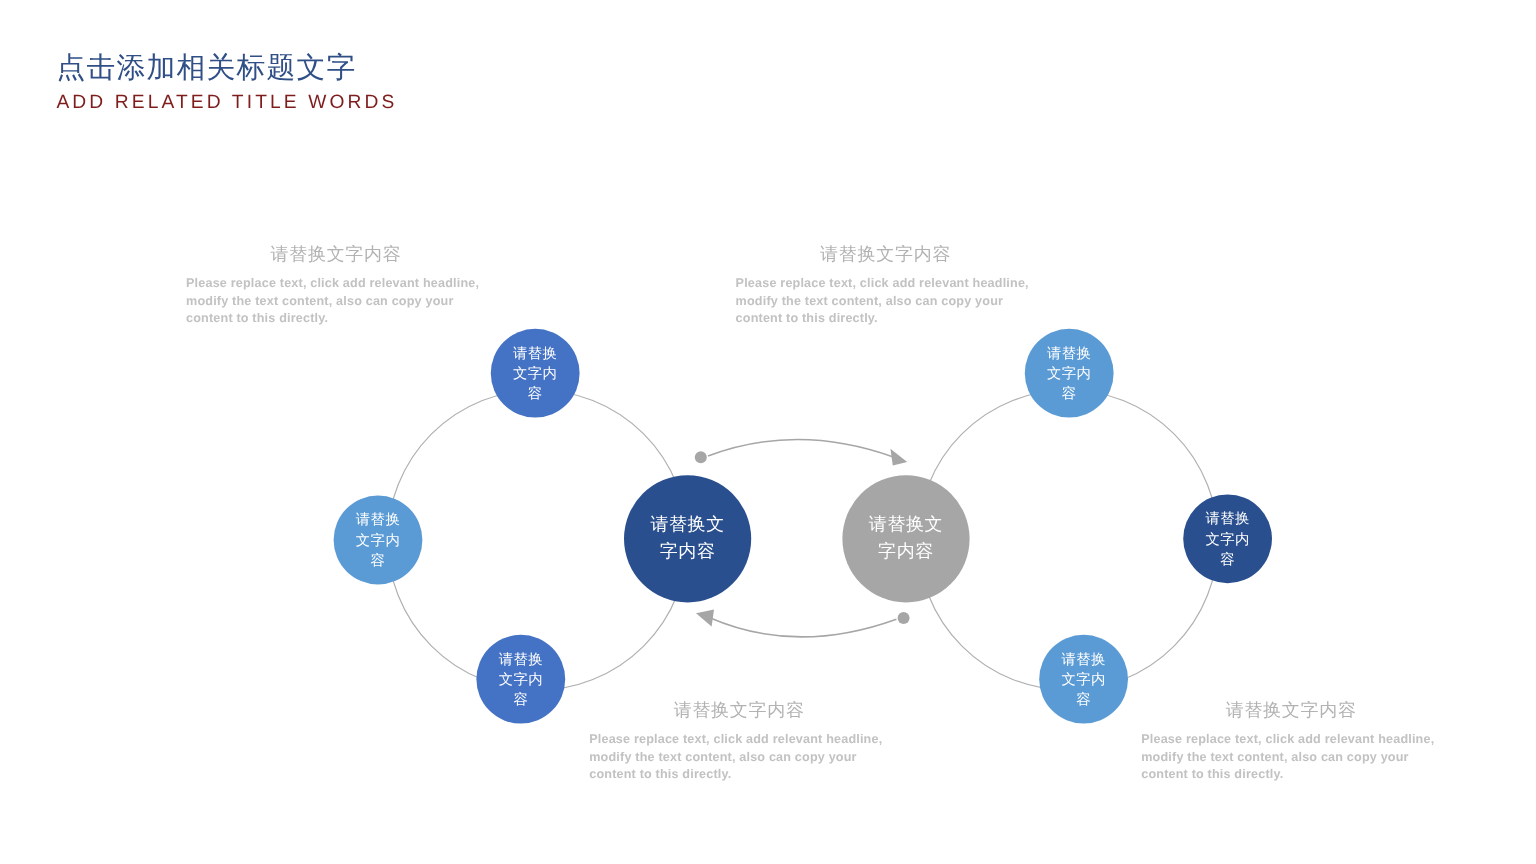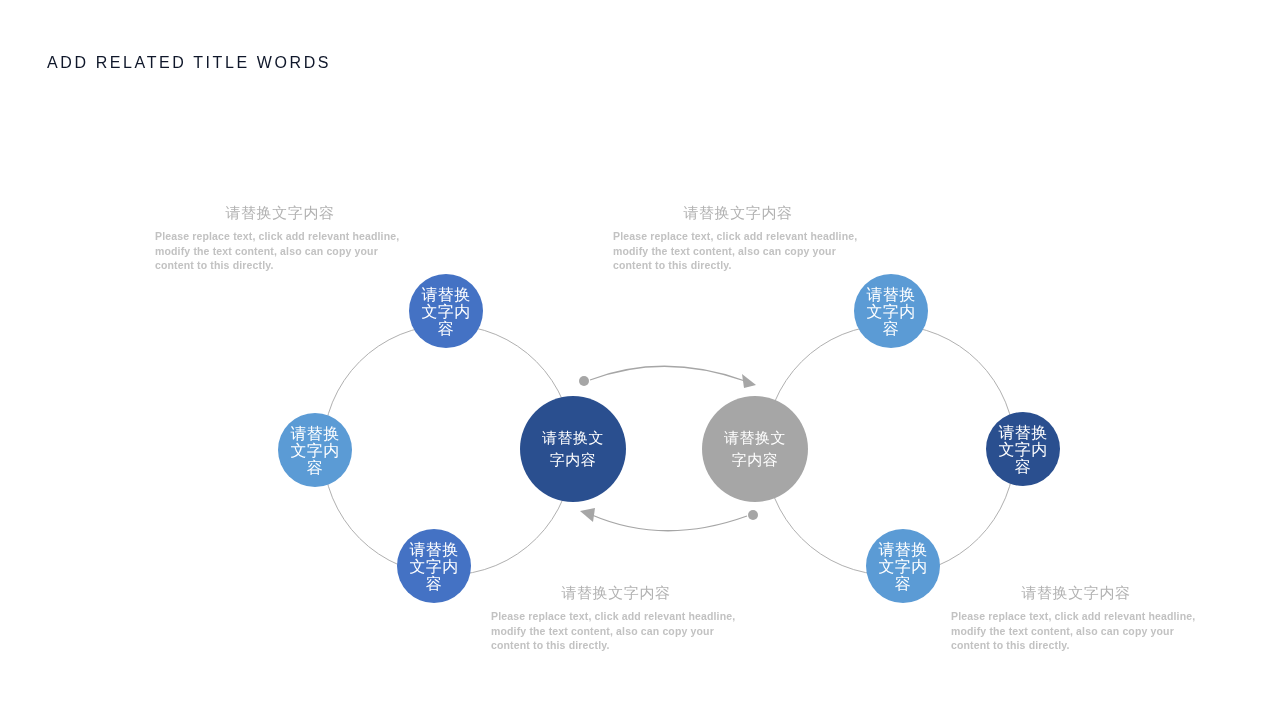--- a/index.html
+++ b/index.html
@@ -30,25 +30,25 @@
     font-size: 24px;
     line-height: 30px;
     color: #2f4f86;
     letter-spacing: 1px;
     font-weight: 400;
     white-space: nowrap;
   }
   .title-en {
     font-size: 16px;
     line-height: 22px;
-    color: #0f172a;
+    color: #7f1d1d;
     letter-spacing: 2.6px;
     font-weight: 400;
     white-space: nowrap;
-    margin-top: 10px;
+    margin-top: 3px;
   }
 
   
   .diagram {
     position: absolute;
     left: 0;
     top: 0;
     width: 1280px;
     height: 720px;
   }
@@ -61,21 +61,21 @@
     pointer-events: none;
     white-space: pre-line;
   }
   .node-label.main {
     font-size: 15px;
     line-height: 22px;
     width: 110px;
     letter-spacing: 0.5px;
   }
   .node-label.sat {
-    font-size: 16px;
+    font-size: 12px;
     line-height: 17px;
     width: 56px;
     letter-spacing: 0.3px;
   }
 
   
   .caption {
     position: absolute;
     width: 250px;
   }
@@ -95,20 +95,21 @@
     letter-spacing: 0.15px;
     font-weight: bold;
   }
 </style>
 </head>
 <body>
 
 <div class="slide">
 
   <div class="title-block">
+    <div class="title-cn">点击添加相关标题文字</div>
     <div class="title-en">ADD RELATED TITLE WORDS</div>
   </div>
 
   <svg class="diagram" viewBox="0 0 1280 720">
 
     <circle cx="448" cy="450" r="125" fill="none" stroke="#b0b0b0" stroke-width="1"></circle>
     <circle cx="890" cy="450" r="125" fill="none" stroke="#b0b0b0" stroke-width="1"></circle>
 
     <path d="M 590 380 Q 664 352 745 381" fill="none" stroke="#a6a6a6" stroke-width="1.3"></path>
     <circle cx="584" cy="381" r="5" fill="#a6a6a6"></circle>

